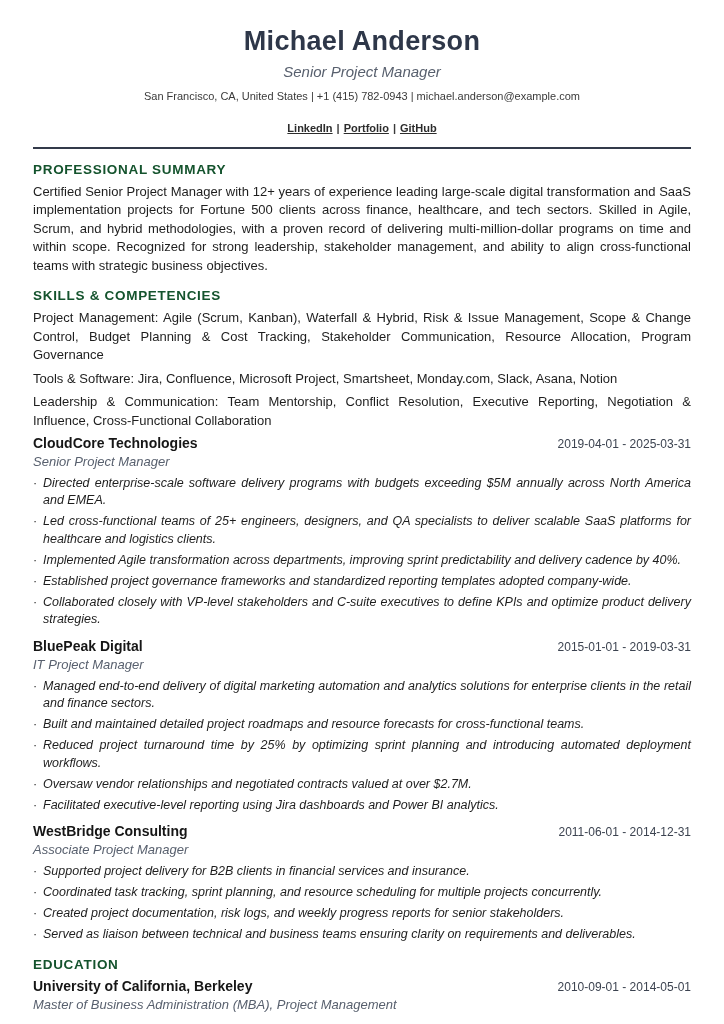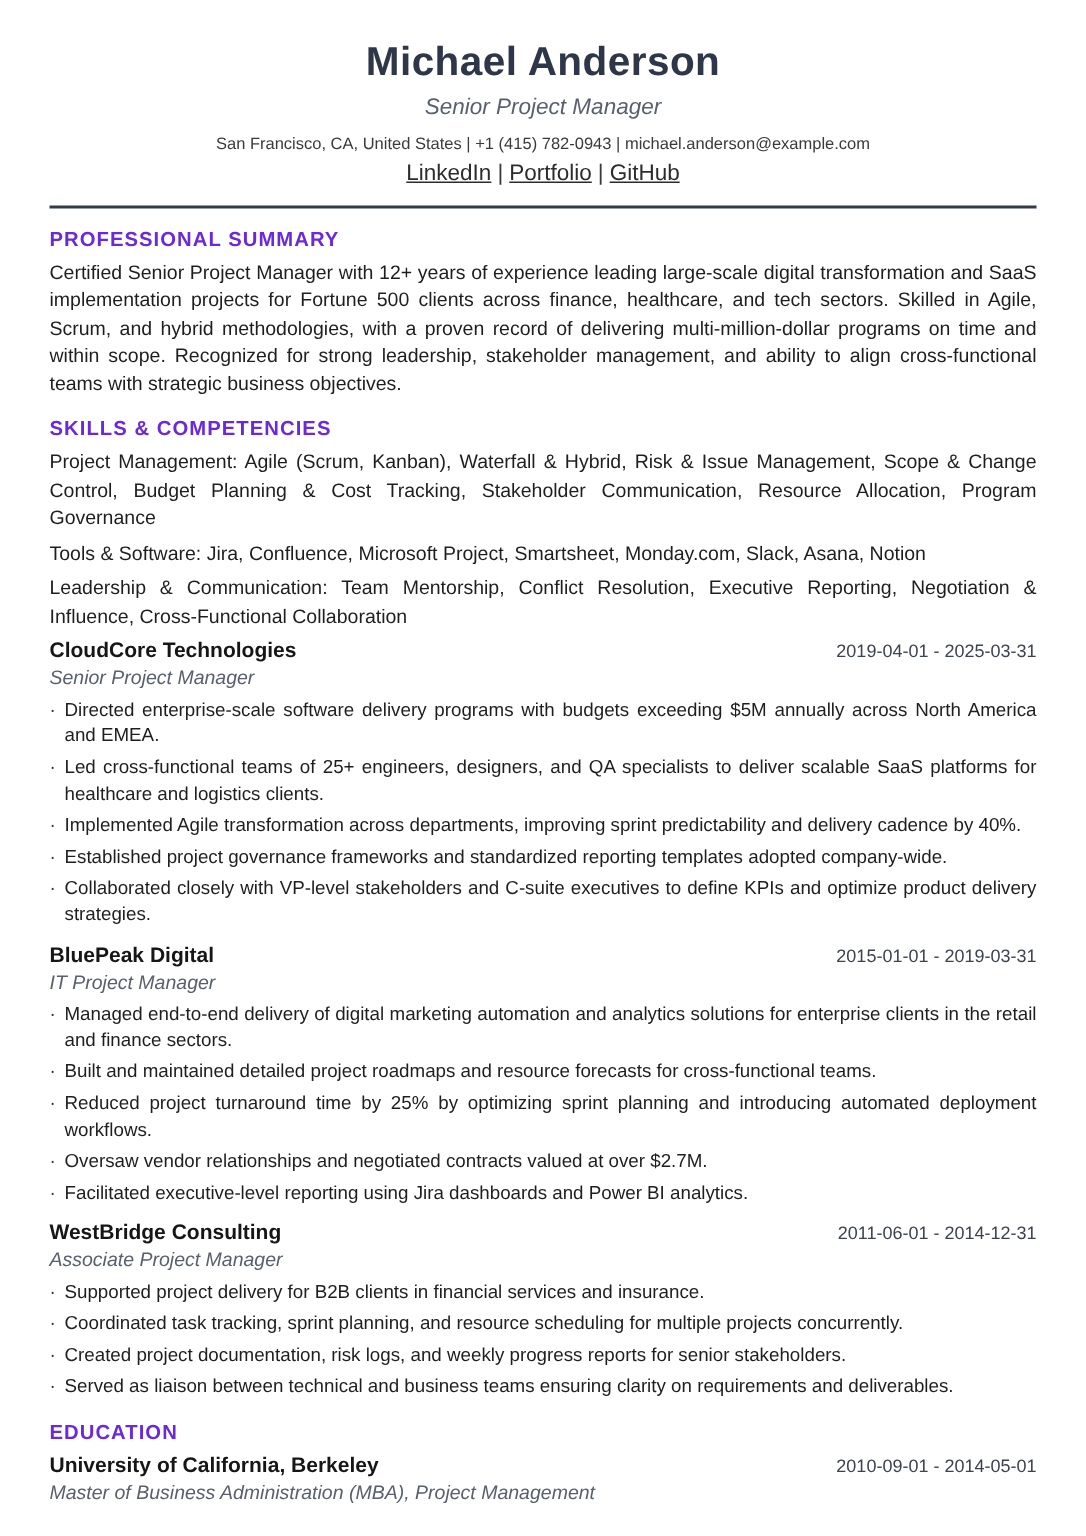--- a/index.html
+++ b/index.html
@@ -29,41 +29,42 @@
     font-size: 15px;
     font-style: italic;
     color: #58606e;
   }
   .contact-line {
     margin-top: 10px;
     font-size: 11px;
     color: #3a3a3a;
   }
   .links-line {
-    margin-top: 5px;
-    font-size: 15px;
+    margin-top: 20px;
+    font-size: 11px;
     color: #3a3a3a;
+    font-weight: bold;
   }
   .links-line a {
     color: #2c2c2c;
     text-decoration: underline;
     cursor: pointer;
   }
   .links-line .sep { margin: 0 4px; }
   .rule {
     border: none;
     border-top: 2px solid #333a4a;
     margin-top: 13px;
   }
 
   
   .section-heading {
     font-size: 13.5px;
     font-weight: 700;
-    color: #6d28d9;
+    color: #14532d;
     letter-spacing: 0.7px;
     margin-top: 13px;
     margin-bottom: 6px;
   }
   .body-text {
     font-size: 13px;
     line-height: 1.42;
     text-align: justify;
     color: #1e1e1e;
   }
@@ -105,20 +106,21 @@
   }
   ul.bullets .marker {
     flex: 0 0 auto;
     width: 10px;
     text-align: left;
     color: #2a2a2a;
   }
   ul.bullets .bullet-text {
     flex: 1 1 auto;
     text-align: justify;
+    font-style: italic;
   }
 </style>
 </head>
 <body>
 
 <div class="page">
 
   <div class="header">
     <div class="name">Michael Anderson</div>
     <div class="job-title">Senior Project Manager</div>

